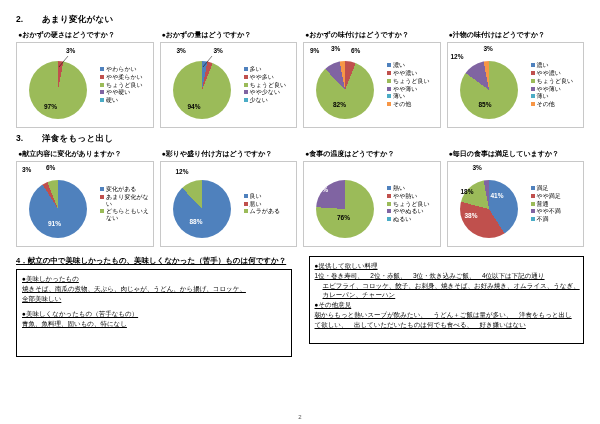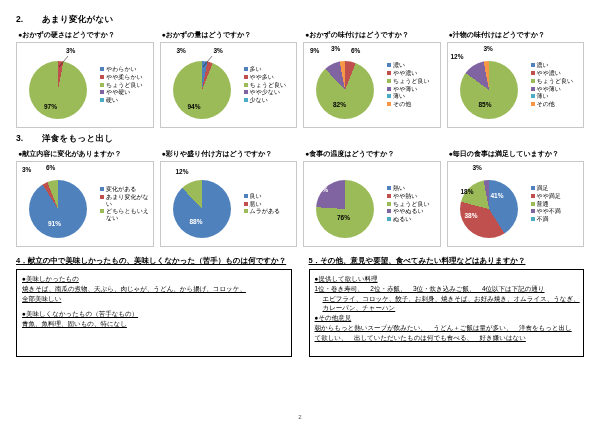--- a/index.html
+++ b/index.html
@@ -407,21 +407,20 @@
       <div class="qa-box" id="qa4">
           <div class="qa-line">●美味しかったもの</div>
           <div class="qa-line">焼きそば、南瓜の煮物、天ぷら、肉じゃが、うどん、から揚げ、コロッケ、</div>
           <div class="qa-line">全部美味しい</div>
           <div class="qa-gap"></div>
           <div class="qa-line">●美味しくなかったもの（苦手なもの）</div>
           <div class="qa-line">青魚、魚料理、固いもの、特になし</div>
         </div>
     </div>
     <div class="bottom-col">
-      <div class="qa-head">5．その他、意見や要望、食べてみたい料理などはありますか？</div>
       <div class="qa-box" id="qa5">
           <div class="qa-line">●提供して欲しい料理</div>
           <div class="qa-line">1位・巻き寿司、　2位・赤飯、　3位・炊き込みご飯、　4位以下は下記の通り</div>
           <div class="qa-line qa-indent">エビフライ、コロッケ、餃子、お刺身、焼きそば、お好み焼き、オムライス、うなぎ、</div>
           <div class="qa-line qa-indent">カレーパン、チャーハン</div>
           <div class="qa-line">●その他意見</div>
           <div class="qa-line">朝からもっと熱いスープが飲みたい、　うどん＋ご飯は量が多い、　洋食をもっと出し</div>
           <div class="qa-line">て欲しい、　出していただいたものは何でも食べる、　好き嫌いはない</div>
         </div>
     </div>

